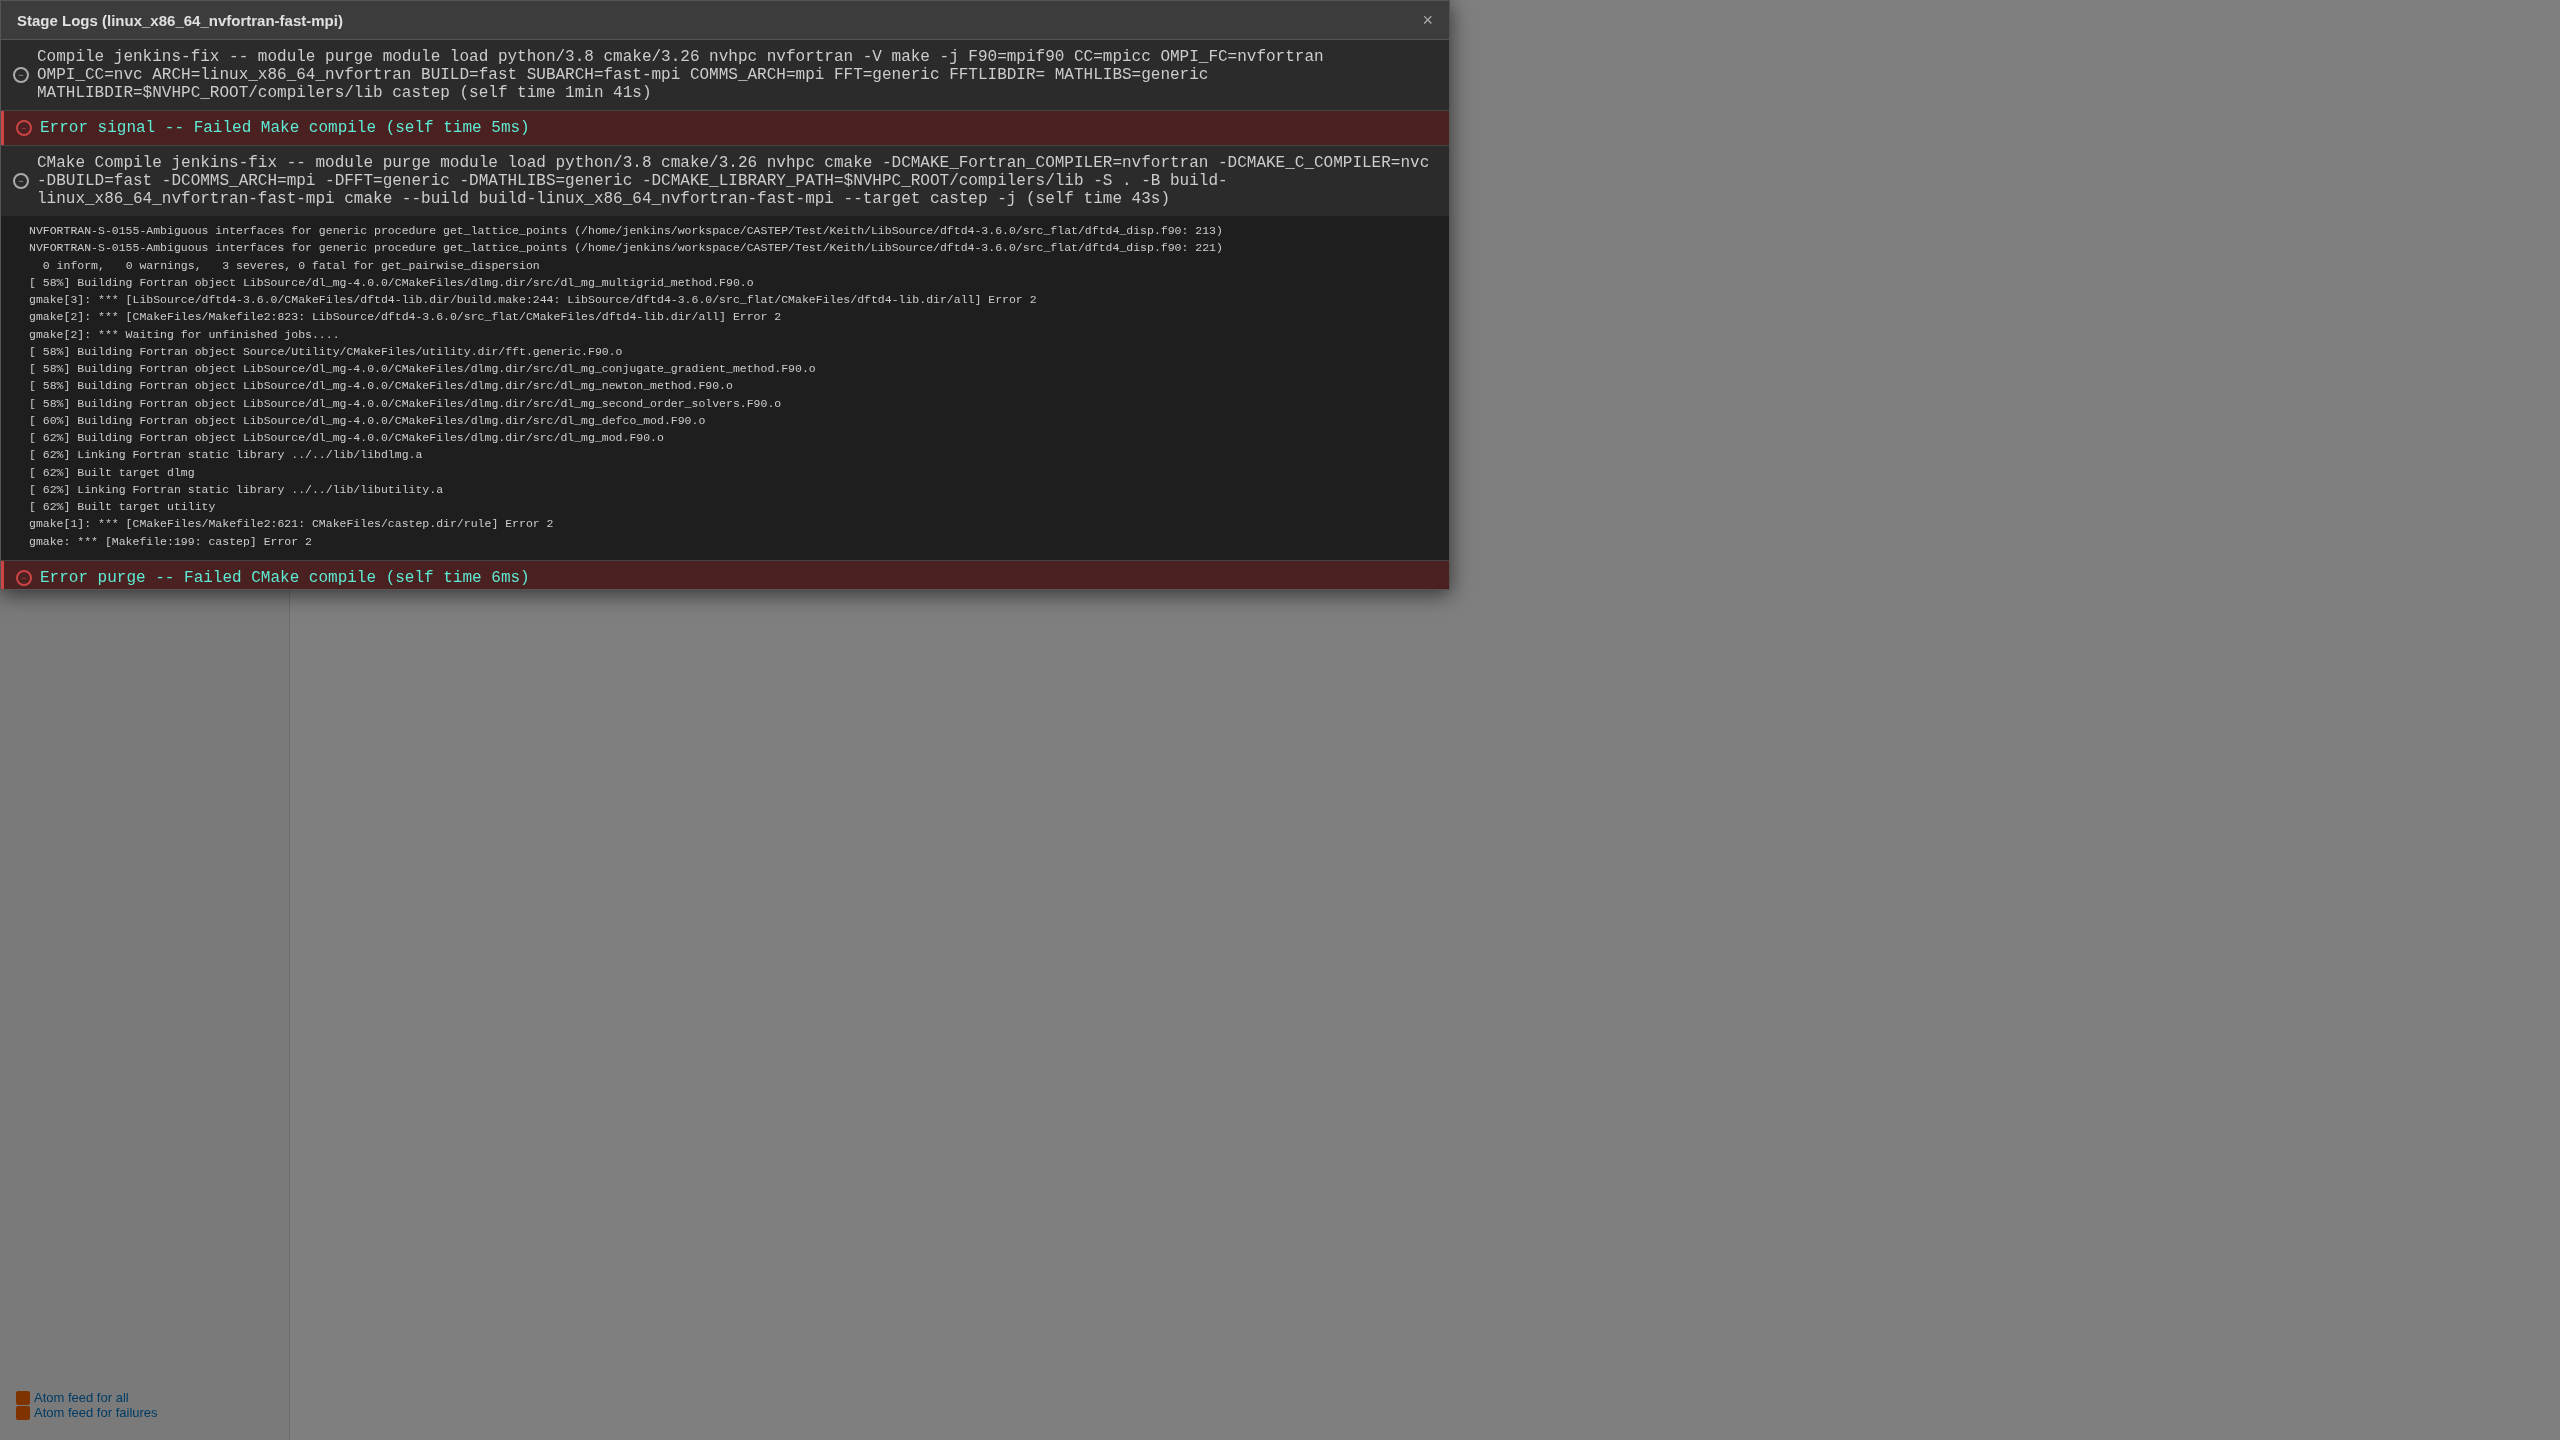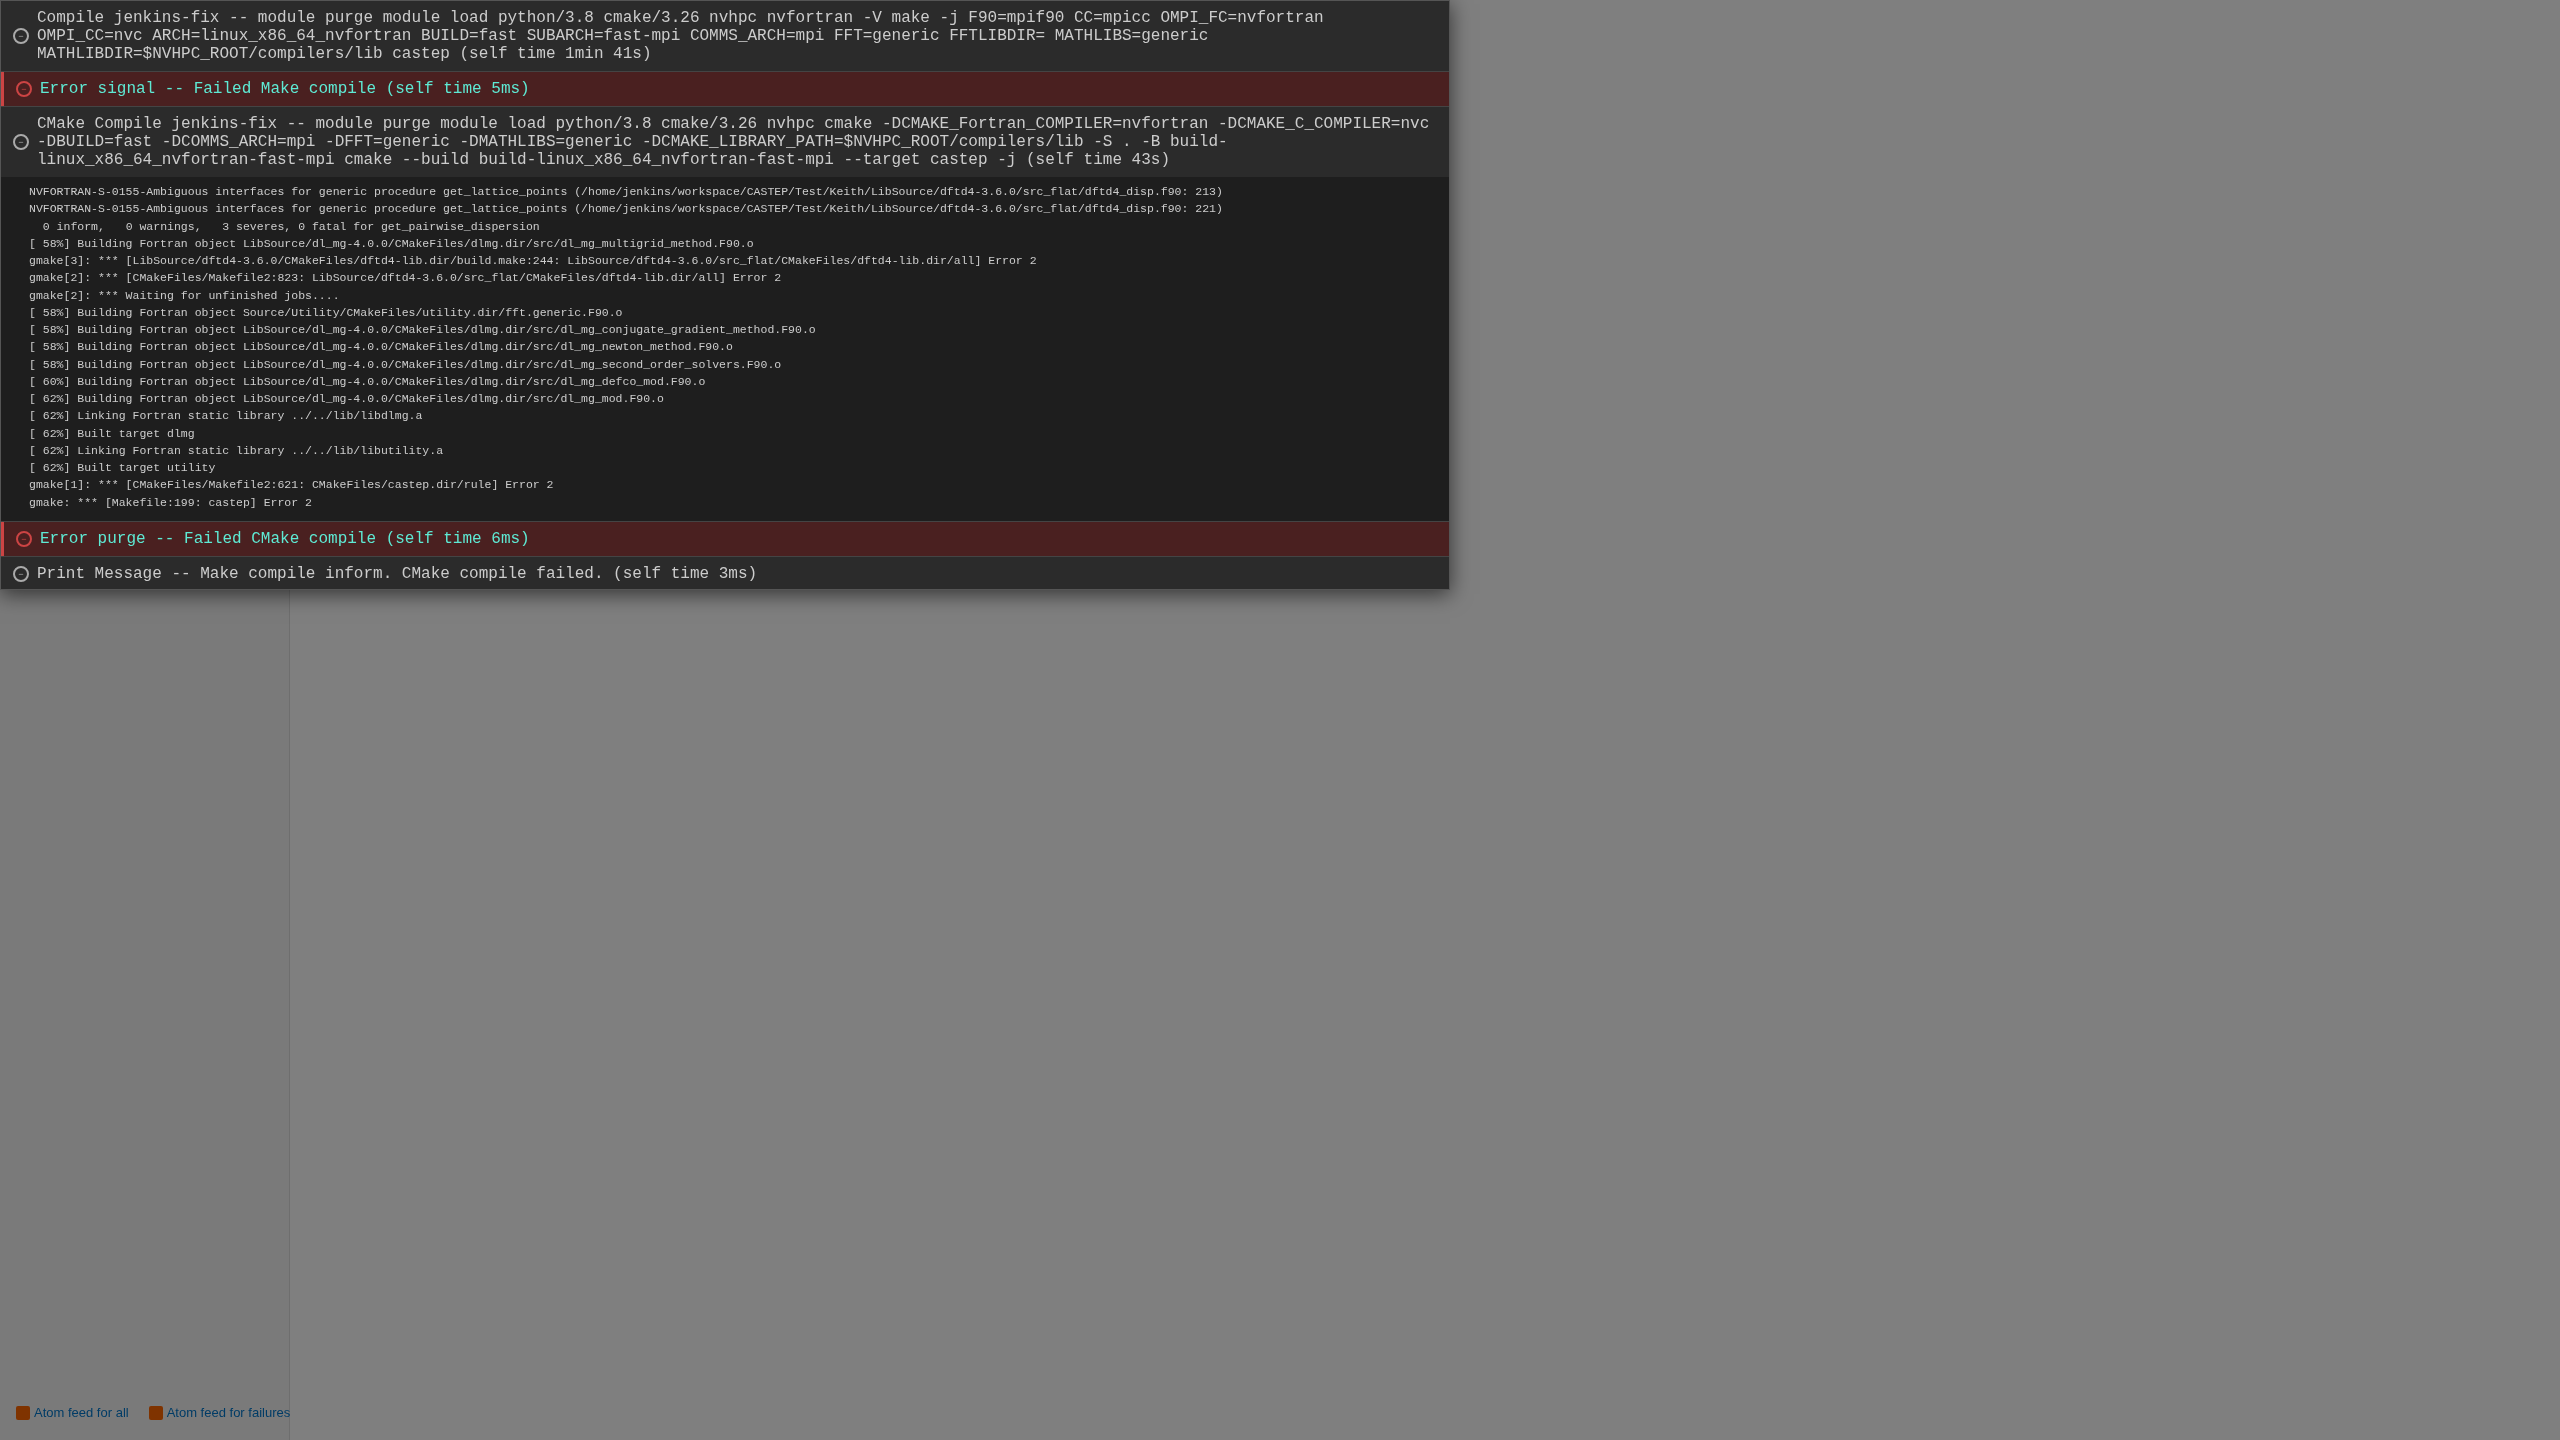--- a/index.html
+++ b/index.html
@@ -317,21 +317,21 @@
       <span class="build-number">#1</span>
       <span class="build-date">2 Oct 2023, 15:41</span>
 
     </div>
     <div class="build-status">Testing Solvation</div>
   </div>
       </div>
 
     <div class="atom-feed-area">
 
-      <div id="atom-feeds" style="display: flex; gap: 20px;">
+      <div id="atom-feeds" style="display: flex;  flex-direction: column;">
           <a class="atom-link" href="#">
             <span class="atom-icon"></span>
             <span>Atom feed for all</span>
           </a>
           <a class="atom-link" href="#">
             <span class="atom-icon"></span>
             <span>Atom feed for failures</span>
           </a>
         </div>
     </div>
@@ -340,20 +340,24 @@
   <div class="right-panel">
     <ul id="right-links" style="list-style:disc; padding-left:20px; margin-top:10px;">
         <li style="margin-bottom: 6px;"><a href="#">Last unsuccessful build (#3), 5 mo 27 days ago</a></li>
         <li style="margin-bottom: 6px;"><a href="#">Last completed build (#4), 1 mo 21 days ago</a></li>
       </ul>
   </div>
 </div>
 
 <div class="modal-overlay">
   <div class="modal">
+    <div class="modal-header">
+      <span class="modal-title">Stage Logs (linux_x86_64_nvfortran-fast-mpi)</span>
+      <button class="modal-close">×</button>
+    </div>
     <div class="modal-body">
       <div id="log-sections">
           <div class="log-section">
             <div class="log-section-header normal">
     <span class="log-section-icon">−</span>
     <span class="log-section-text">Compile jenkins-fix -- module purge module load python/3.8 cmake/3.26 nvhpc nvfortran -V make -j F90=mpif90 CC=mpicc OMPI_FC=nvfortran OMPI_CC=nvc ARCH=linux_x86_64_nvfortran BUILD=fast SUBARCH=fast-mpi COMMS_ARCH=mpi FFT=generic FFTLIBDIR= MATHLIBS=generic MATHLIBDIR=$NVHPC_ROOT/compilers/lib castep (self time 1min 41s)</span>
   </div>
             <hr class="divider-line">
           </div>
           <div class="log-section">

